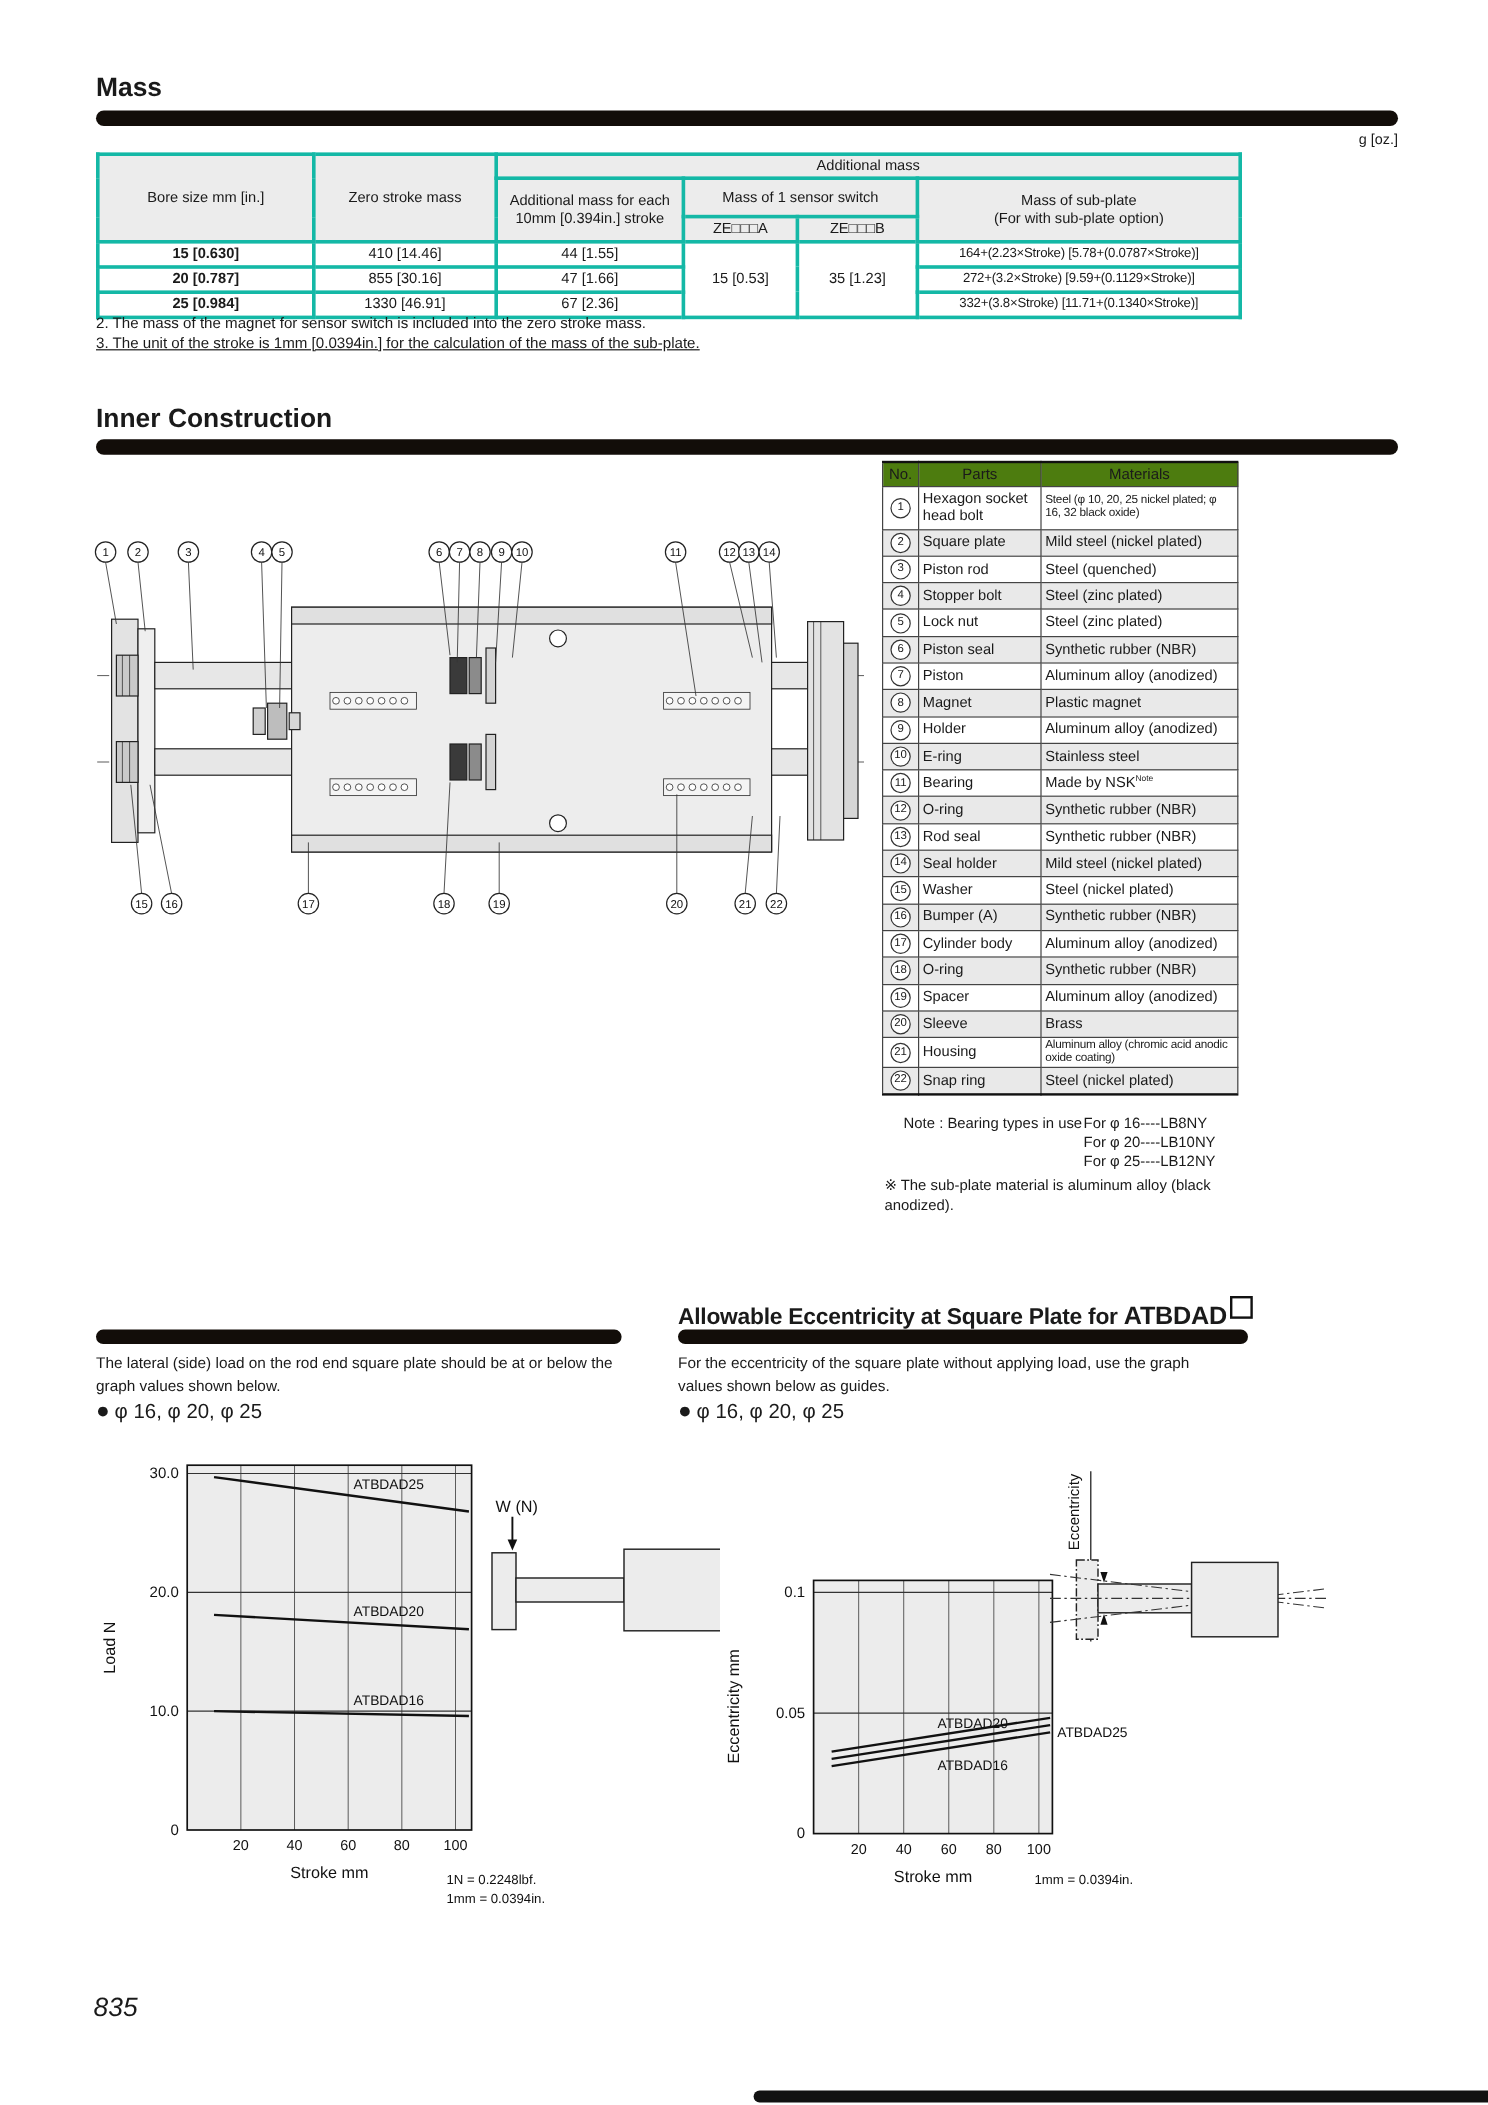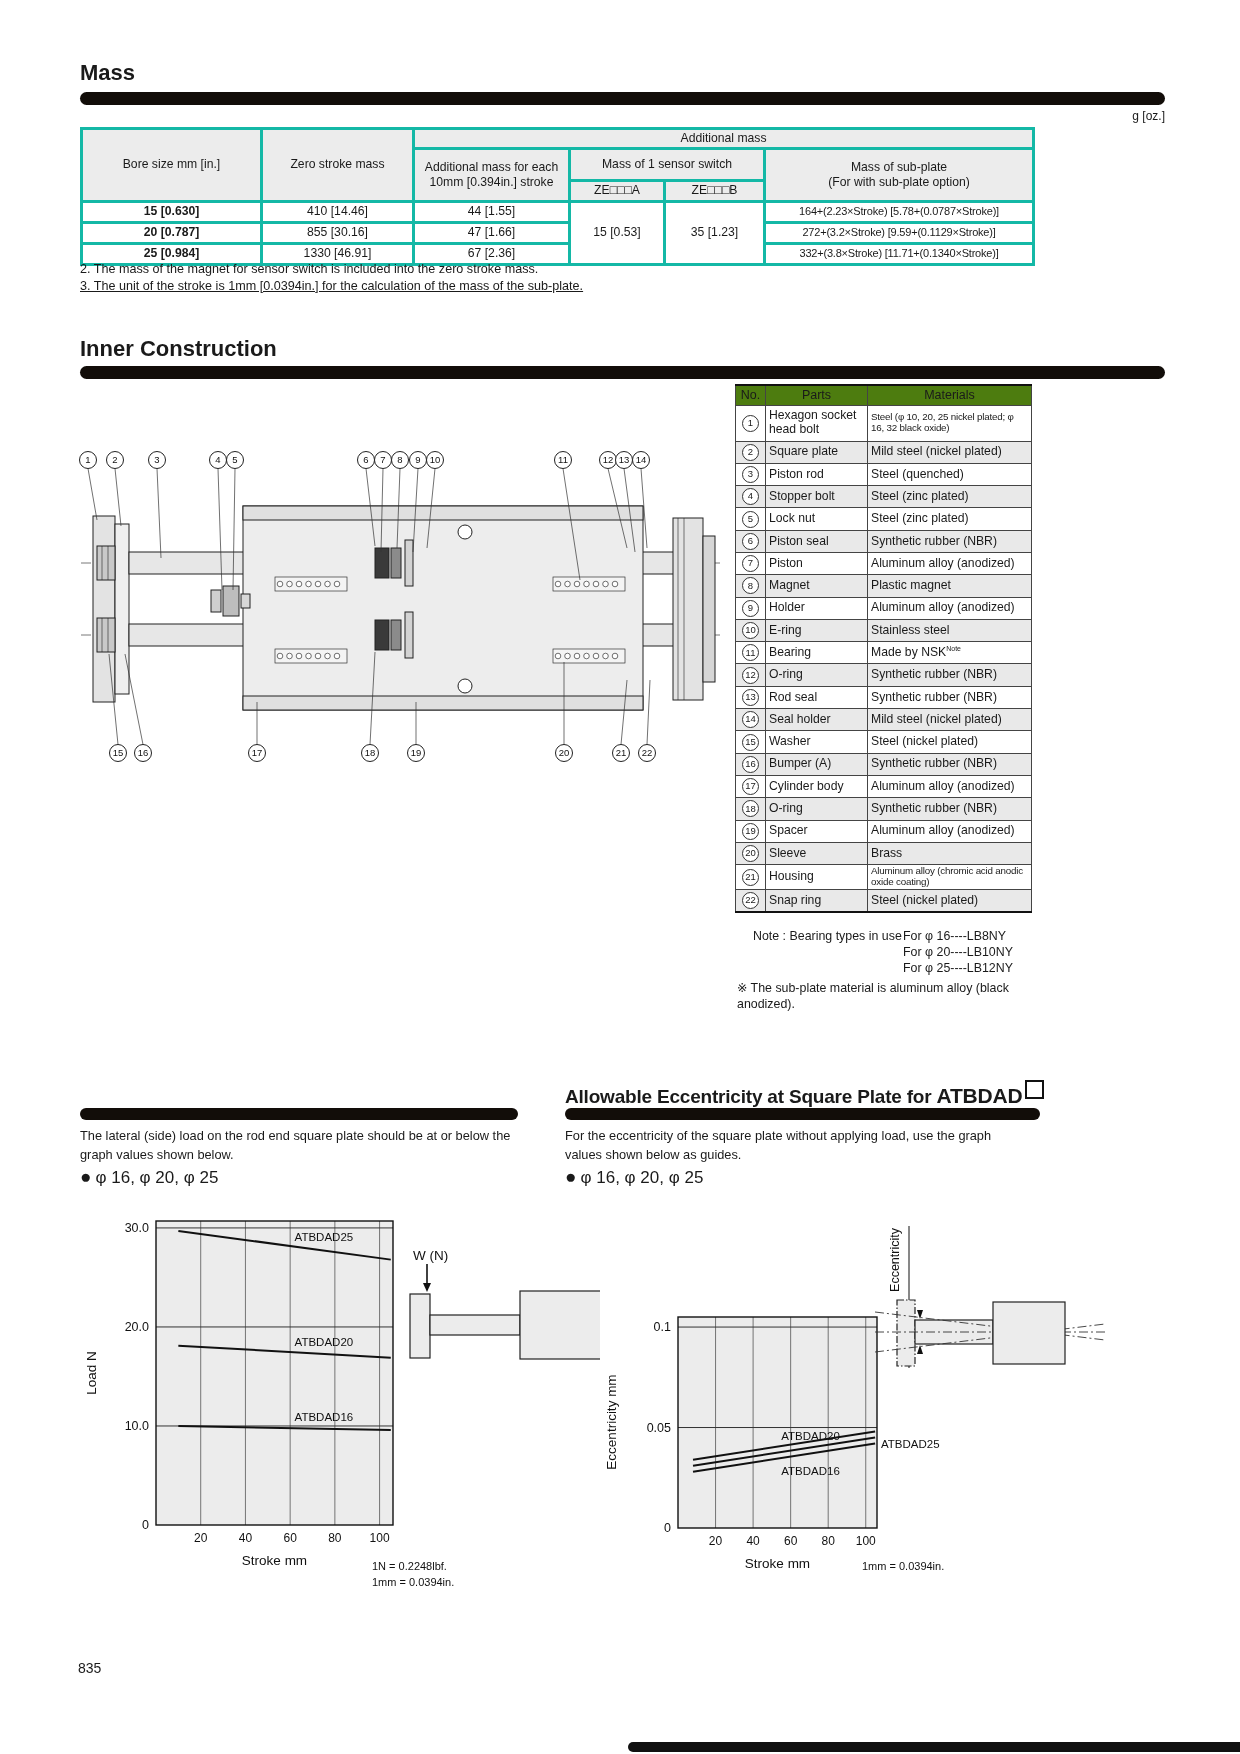--- a/index.html
+++ b/index.html
@@ -29,21 +29,21 @@
   .circ{display:inline-flex;width:15px;height:15px;border:1px solid #333;border-radius:50%;
         align-items:center;justify-content:center;font-size:9.5px;background:#fff;}
   .noteblk{font-size:12.4px;line-height:16px;}
   
   .sec-head{font-size:19px;font-weight:bold;white-space:nowrap;letter-spacing:-0.2px;}
   .sec-head .model{font-size:21px;}
   .model-box{display:inline-block;width:15px;height:15px;border:2px solid #111;margin-left:3px;vertical-align:4px;}
   .intro{font-size:12.8px;line-height:1.5;}
   .bullet{font-size:17px;}
   .bullet .dot{font-size:19px;margin-right:4px;}
-  .pagenum{font-size:14px;}
+  .pagenum{font-size:22px;font-style:italic;}
   .footbar{background:#111;height:10px;border-radius:6px 0 0 6px;}
 </style>
 </head>
 <body>
 
 <div id="page">
 
   <div class="abs h1" style="left:80px;top:60px;">Mass</div>
   <div class="abs bar" style="left:80px;top:92px;width:1085px;"></div>
   <div class="abs unit" style="left:80px;top:109px;width:1085px;">g [oz.]</div>

